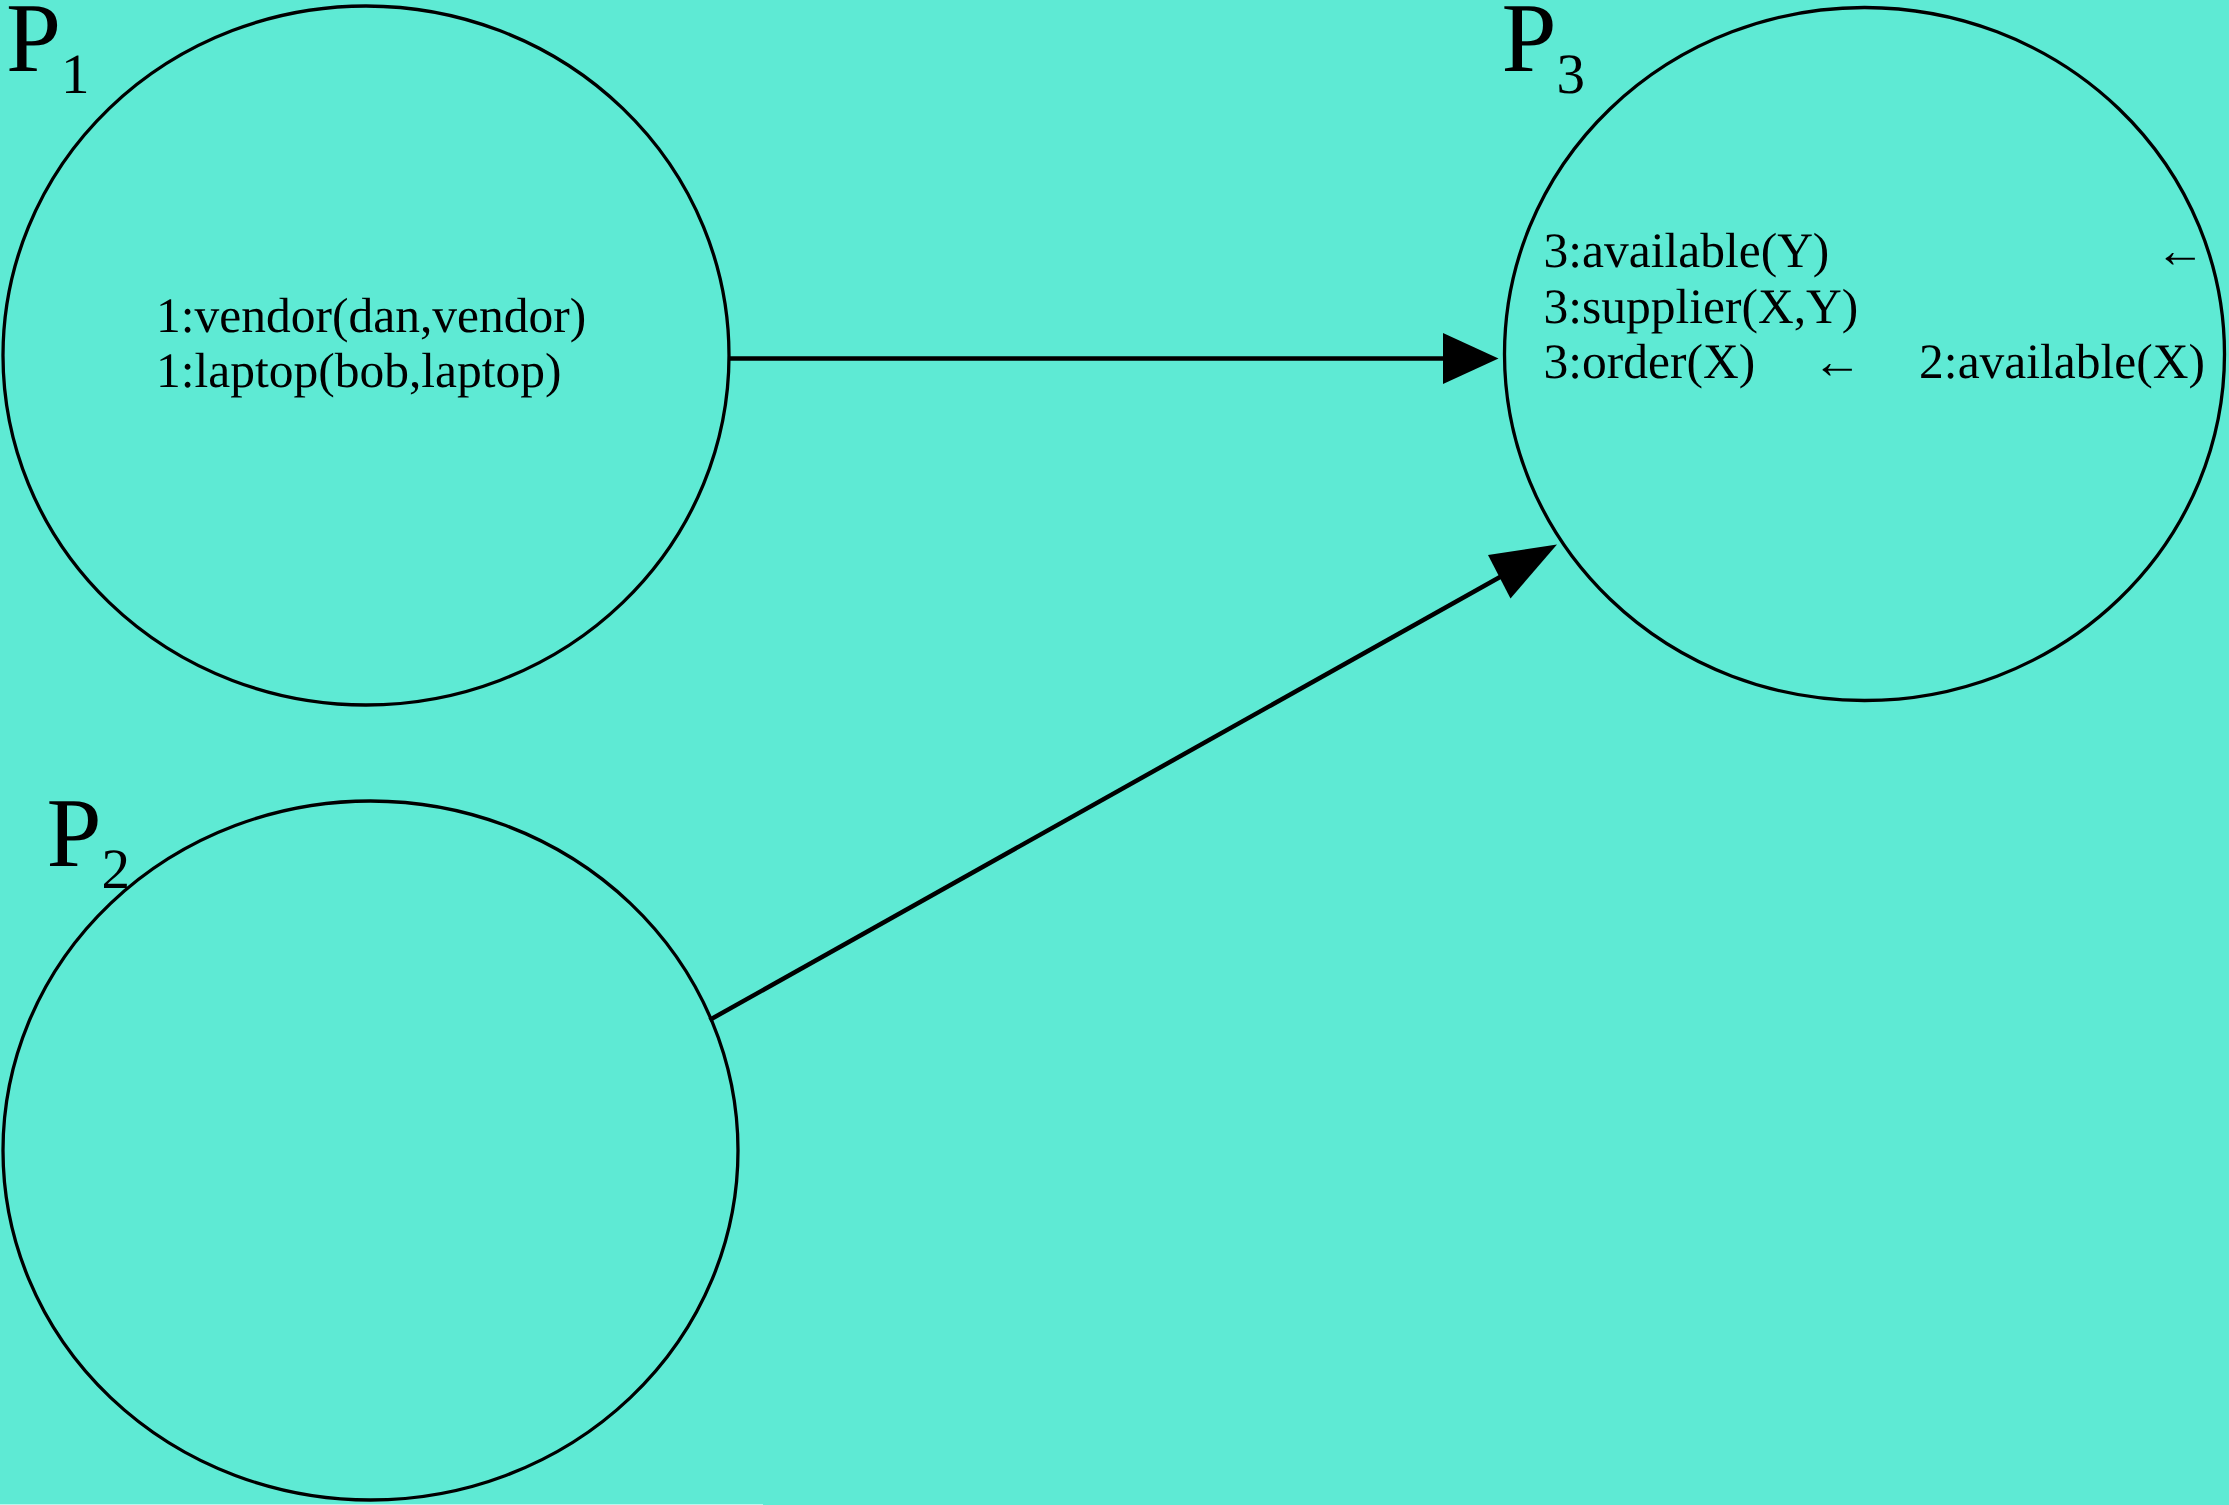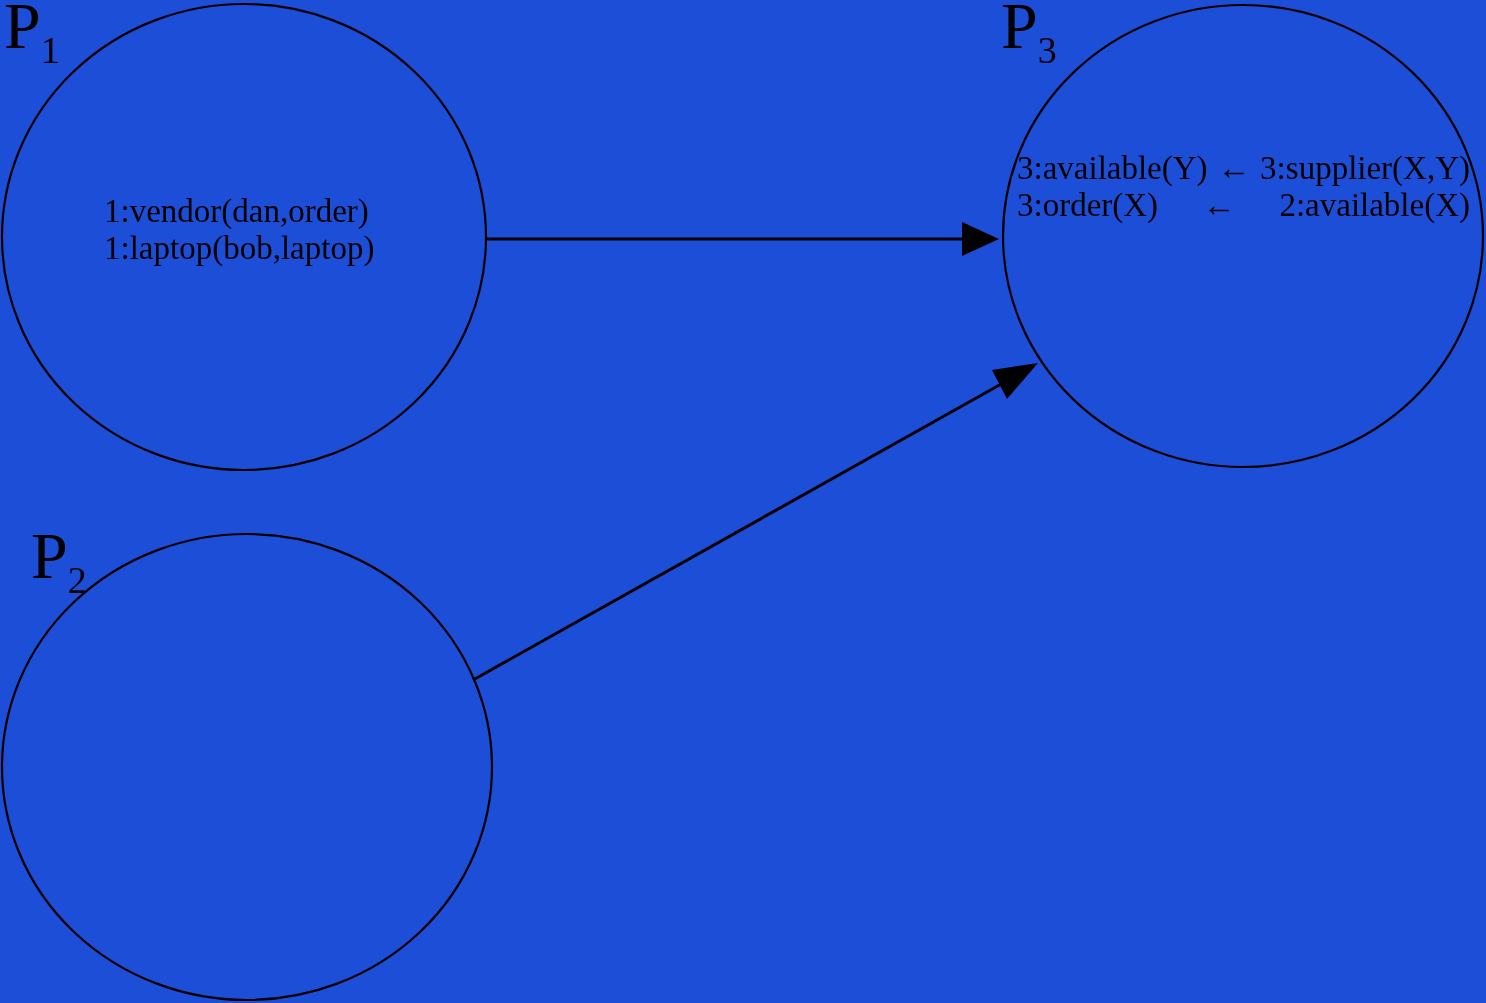--- a/index.html
+++ b/index.html
@@ -5,21 +5,21 @@
   html, body {
     margin: 0;
     padding: 0;
     background: #ffffff;
     font-family: "Liberation Serif", "DejaVu Serif", serif;
   }
   #canvas {
     position: relative;
     width: 1486px;
     height: 1003px;
-    background: #1d4ed8;
+    background: #5eead4;
     overflow: hidden;
   }
   #shapes {
     position: absolute;
     left: 0;
     top: 0;
   }
   .node-label {
     position: absolute;
     font-size: 66px;
@@ -39,20 +39,21 @@
   }
   .node-text .tline {
     white-space: nowrap;
   }
   
   #p3-rules {
     width: 453px;
   }
   #p3-rules .tline {
     white-space: normal;
+    margin-left: 12px;
   }
   #p3-rules .tline.justified {
     text-align: justify;
     text-align-last: justify;
   }
 </style>
 </head>
 <body>
 
 <div id="canvas">
@@ -70,21 +71,21 @@
 
     <line x1="473" y1="680" x2="1003" y2="383" stroke="#000000" stroke-width="3"></line>
     <polygon points="1038,363 1007,399 992,370" fill="#000000"></polygon>
   </svg>
 
   <div class="node-label" style="left:4px; top:-7px;">
     <span>P</span><span class="sub">1</span>
   </div>
 
   <div class="node-text" style="left:104px; top:193px;">
-    <div class="tline">1:vendor(dan,order)</div>
+    <div class="tline">1:vendor(dan,vendor)</div>
     <div class="tline">1:laptop(bob,laptop)</div>
   </div>
 
   <div class="node-label" style="left:3px; top:523px;margin-left:28px;">
     <span>P</span><span class="sub">2</span>
   </div>
 
 
   <div class="node-label" style="left:1001px; top:-7px;">
     <span>P</span><span class="sub">3</span>

